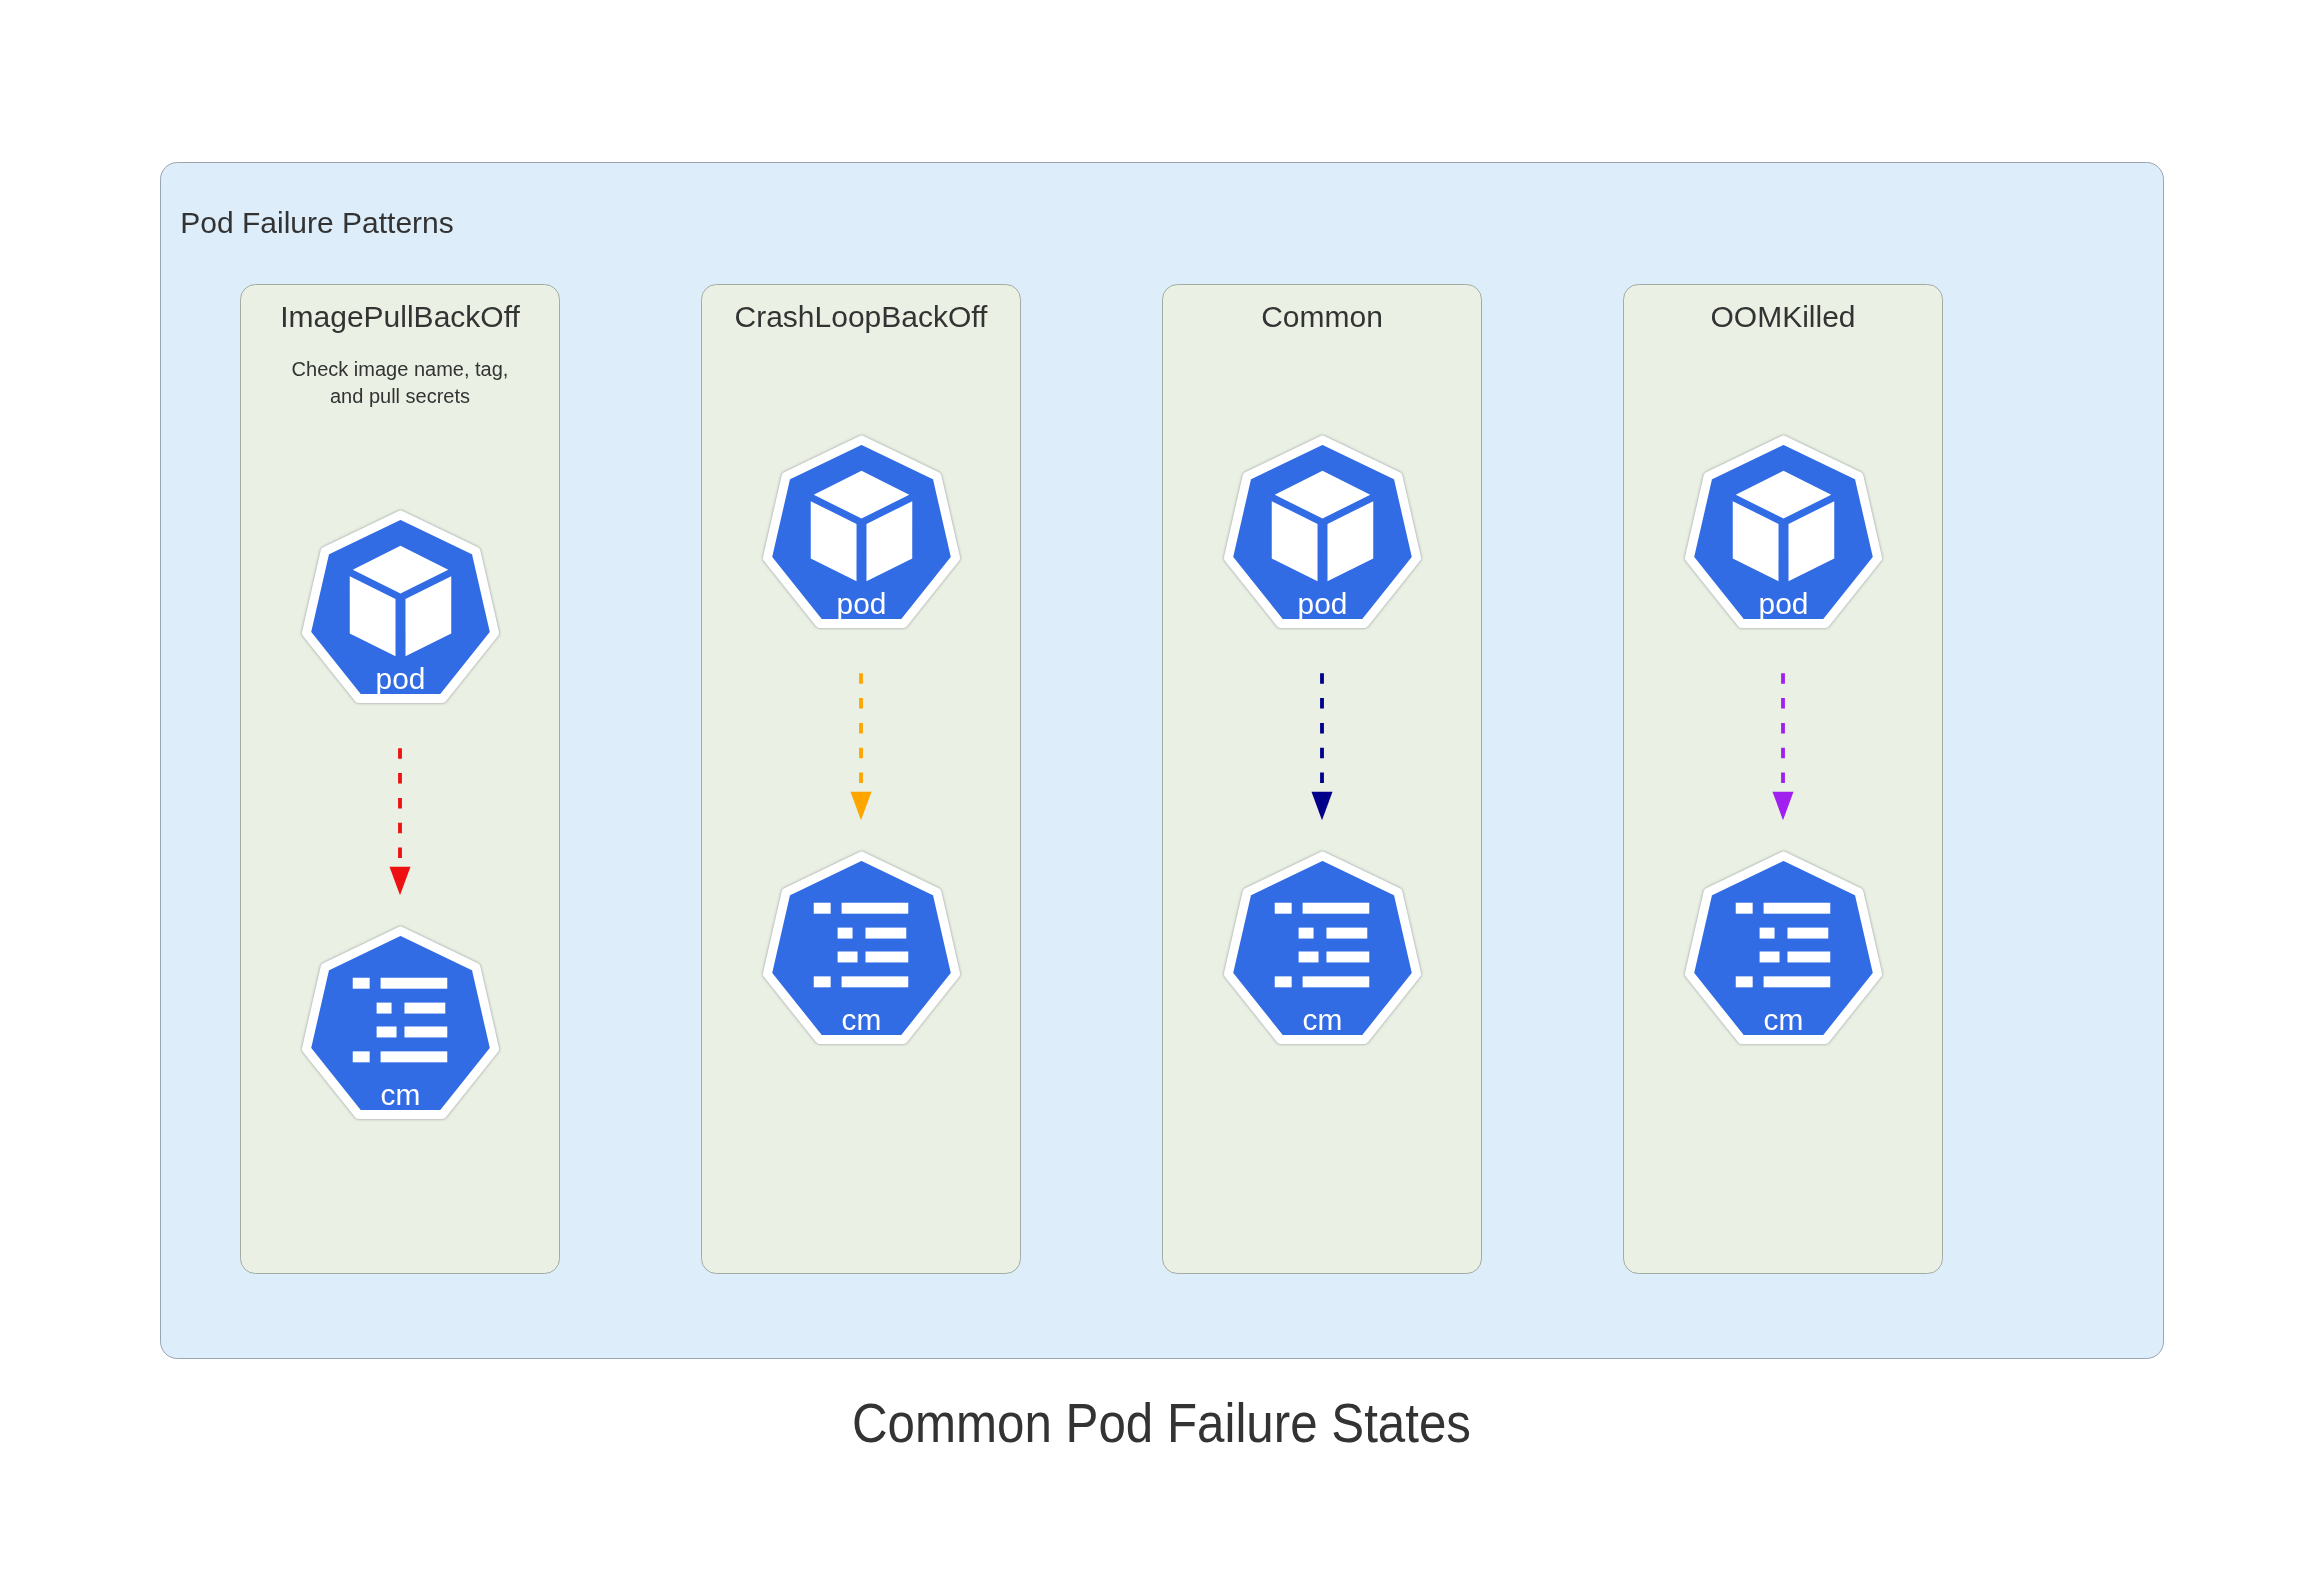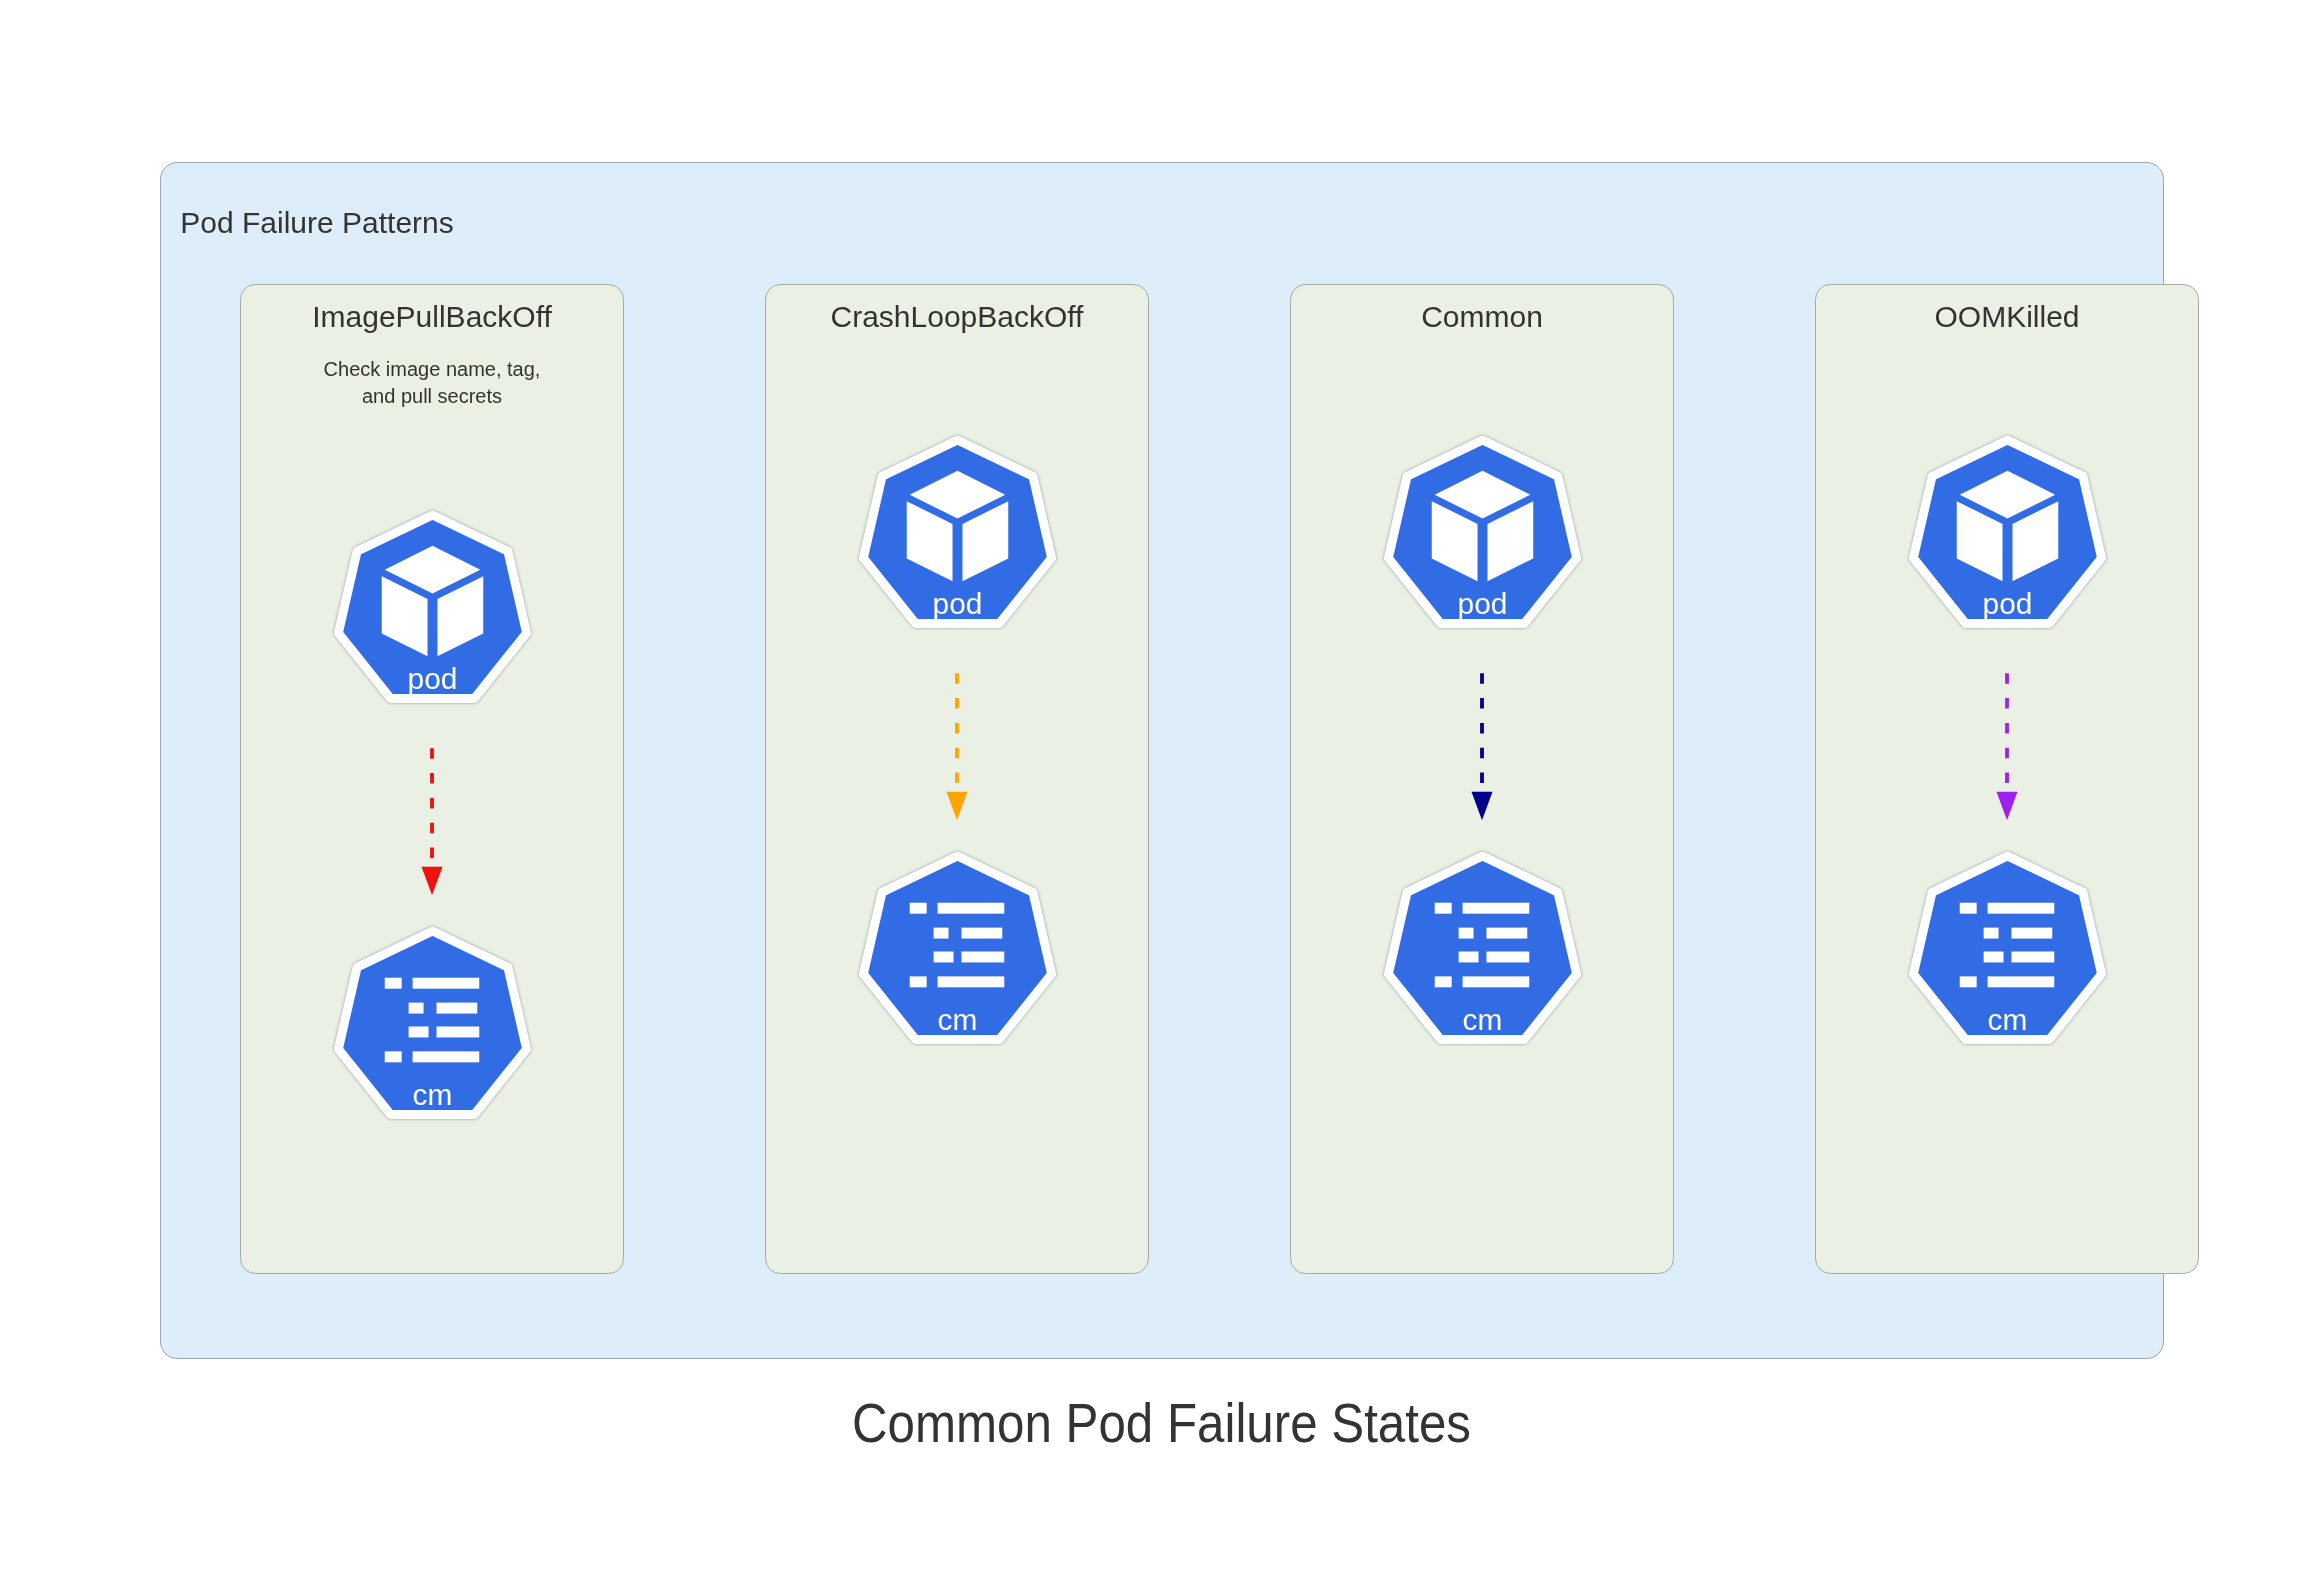--- a/index.html
+++ b/index.html
@@ -34,21 +34,21 @@
     margin-top: 32px;
   }
   .cards {
     position: absolute;
     left: 79px;
     top: 121px;
     display: flex;
     gap: 141px;
   }
   .card {
-    width: 384px;
+    width: 320px;
     height: 990px;
     box-sizing: border-box;
     background: #eaf0e3;
     border: 1.9px solid #a2aca4;
     border-radius: 15.4px;
     display: flex;
     flex-direction: column;
     align-items: center;
     text-align: center;
   }

